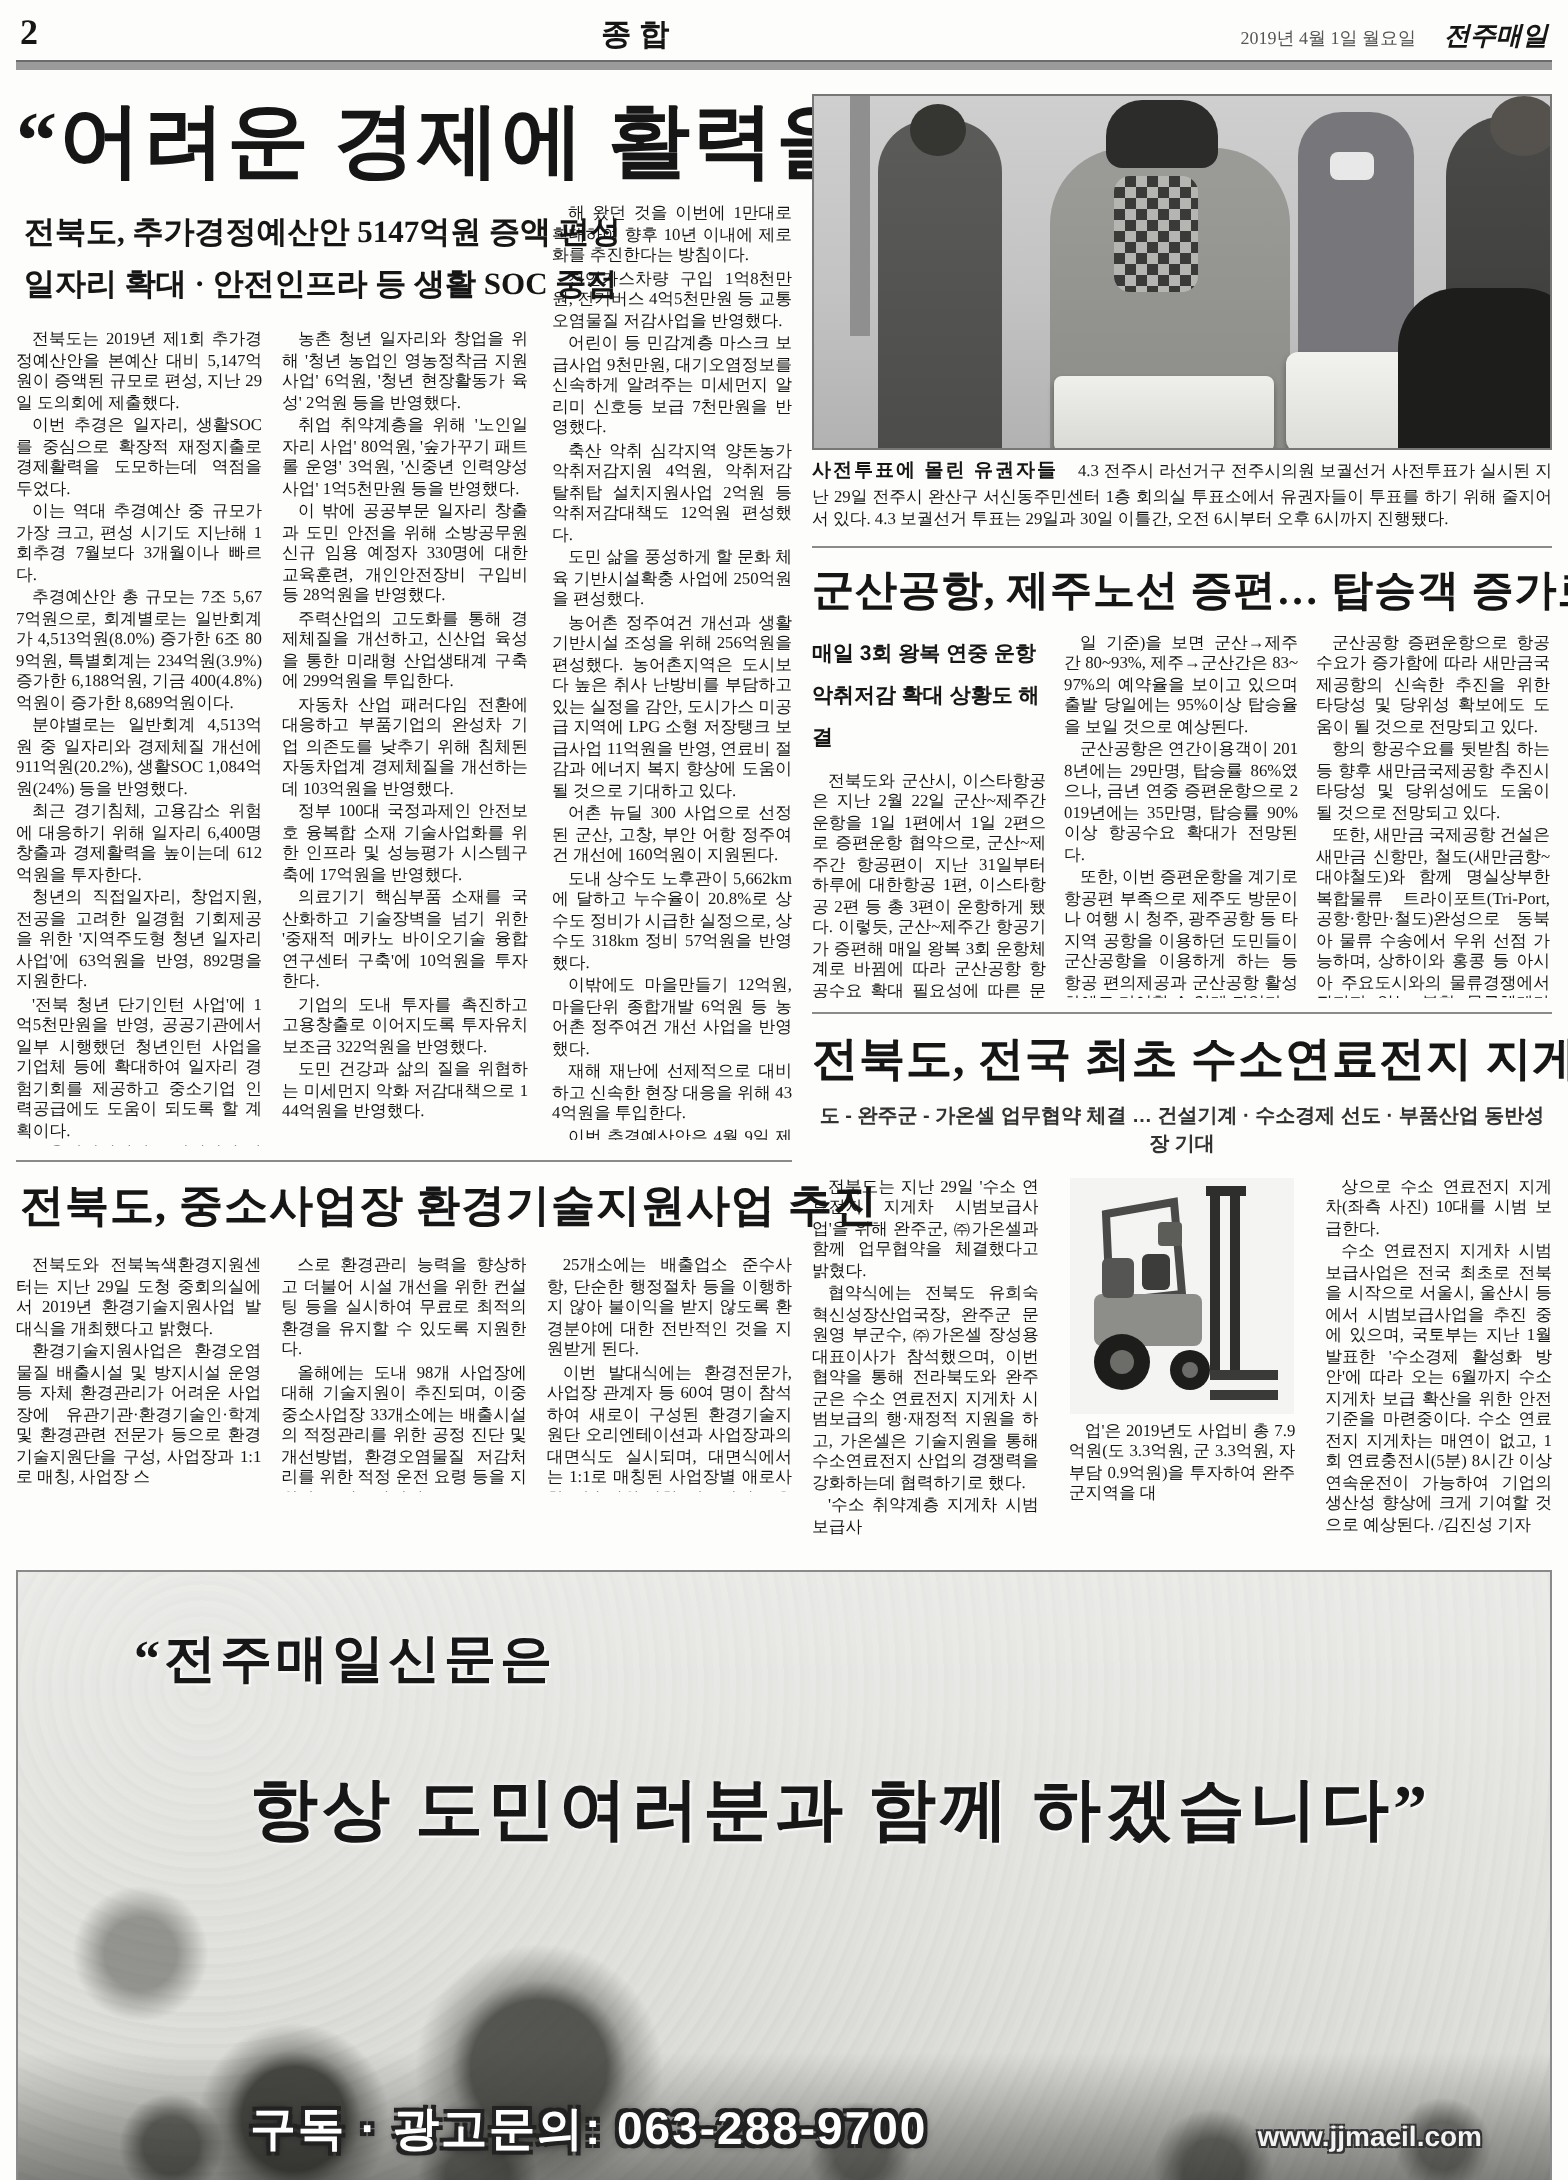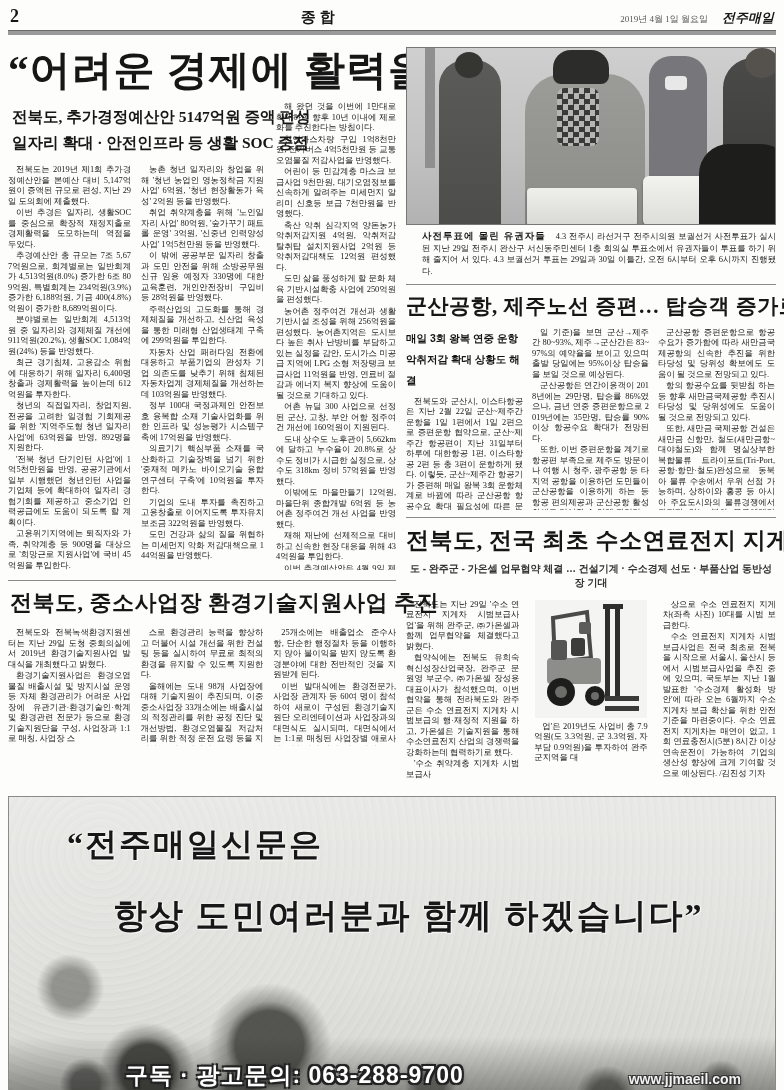--- a/index.html
+++ b/index.html
@@ -50,21 +50,21 @@
   .pv-person-center { left:118px; top:26px; width:120px; height:152px; border-radius:38px 38px 0 0; background:linear-gradient(180deg,#9a9a97 10%,#8b8b88 100%); }
   .pv-hat-center { left:146px; top:2px; width:56px; height:34px; border-radius:18px 18px 8px 8px; background:#2c2c2a; }
   .pv-scarf { left:150px; top:40px; width:42px; height:58px; border-radius:8px; background:repeating-conic-gradient(#3a3a38 0 25%, #b5b5b2 0 50%) 0 0/11px 11px; }
   .pv-person-mask { left:242px; top:8px; width:58px; height:120px; border-radius:22px 22px 0 0; background:#77777b; }
   .pv-mask { left:258px; top:28px; width:22px; height:14px; border-radius:4px; background:#e8e8e8; }
   .pv-person-r1 { left:316px; top:10px; width:84px; height:140px; border-radius:30px 30px 0 0; background:linear-gradient(180deg,#4a4a48,#3c3c3a); }
   .pv-head-r1 { left:338px; top:0px; width:34px; height:30px; border-radius:50%; background:#55524e; }
   .pv-person-back2 { left:292px; top:96px; width:92px; height:82px; border-radius:30px 30px 0 0; background:#1d1d1c; }
   .pv-machine1 { left:120px; top:140px; width:110px; height:38px; background:linear-gradient(180deg,#efefec,#d8d8d4); border-radius:4px; box-shadow:0 2px 3px rgba(0,0,0,.35); }
   .pv-machine2 { left:236px; top:128px; width:88px; height:50px; background:linear-gradient(180deg,#f2f2ef,#dcdcd8); border-radius:6px; box-shadow:0 2px 3px rgba(0,0,0,.35); }
-  .photo-caption { margin-top:5px; font-size:8.4px; line-height:1.35; text-align:justify;margin-left:16px; }
+  .photo-caption { margin-top:5px; font-size:8.4px; line-height:1.35; text-align:justify; }
   .photo-caption b { font-size:9.5px; letter-spacing:1px; margin-right:10px; }
 
   
   .air-headline { font-size:21px; font-weight:bold; letter-spacing:0.5px; margin:3px 0 8px 0; white-space:nowrap; }
   .air-cols { display:flex; gap:9px; }
   .air-cols .col { width:117px; height:182px; }
   .air-subhead { font-family:"Liberation Sans",sans-serif; font-size:10.5px; font-weight:bold; line-height:2.0; margin-bottom:6px; }
 
   
   .hyd-box { margin-top:4px; }
@@ -86,23 +86,23 @@
       linear-gradient(180deg,#dededb 0%,#cfcfcb 60%,#bdbdb9 100%);
     background-blend-mode:normal,normal,normal,soft-light,normal; }
   .ad::after { content:""; position:absolute; left:0; right:0; bottom:0; height:78px;
     background:
       radial-gradient(circle at 10% 60%, rgba(20,20,18,.55) 0 14px, transparent 26px),
       radial-gradient(circle at 30% 80%, rgba(20,20,18,.5) 0 16px, transparent 30px),
       radial-gradient(circle at 55% 65%, rgba(20,20,18,.45) 0 13px, transparent 26px),
       radial-gradient(circle at 78% 75%, rgba(20,20,18,.5) 0 15px, transparent 30px),
       radial-gradient(circle at 93% 60%, rgba(20,20,18,.45) 0 12px, transparent 24px),
       linear-gradient(180deg, transparent 0%, rgba(40,40,36,.35) 55%, rgba(25,25,22,.55) 100%); }
-  .ad-quote1 { position:absolute; top:26px; left:58px; font-size:32px; font-weight:bold; color:#171717; letter-spacing:2px;
+  .ad-quote1 { position:absolute; top:26px; left:58px; font-size:26px; font-weight:bold; color:#171717; letter-spacing:2px;
     text-shadow:0 0 3px rgba(255,255,255,.9), 1px 1px 0 rgba(255,255,255,.7); }
-  .ad-quote2 { position:absolute; top:96px; left:104px; font-size:34px; font-weight:bold; color:#171717; letter-spacing:2px;
+  .ad-quote2 { position:absolute; top:96px; left:116px; font-size:34px; font-weight:bold; color:#171717; letter-spacing:2px;
     text-shadow:0 0 3px rgba(255,255,255,.9), 1px 1px 0 rgba(255,255,255,.7); }
   .ad-contact { position:absolute; bottom:24px; left:116px; font-family:"Liberation Sans",sans-serif; font-size:23px; font-weight:bold; color:#fff; letter-spacing:1px; z-index:2;
     text-shadow:-2px -2px 0 #222,2px -2px 0 #222,-2px 2px 0 #222,2px 2px 0 #222,0 0 4px #000; }
   .ad-site { position:absolute; bottom:28px; right:34px; font-family:"Liberation Sans",sans-serif; font-size:14px; font-weight:bold; color:#f2f2f2; z-index:2;
     text-shadow:-1px -1px 0 #333,1px -1px 0 #333,-1px 1px 0 #333,1px 1px 0 #333; }
 </style>
 </head>
 <body>
 
 <div class="page">
@@ -124,20 +124,21 @@
       <div class="budget-top">
         <div class="budget-lead">
           <div class="budget-subhead">
             <div>전북도, 추가경정예산안 5147억원 증액 편성</div>
             <div>일자리 확대 · 안전인프라 등 생활 SOC 중점</div>
           </div>
           <div class="twocol">
             <div class="col">
                 <p>전북도는 2019년 제1회 추가경정예산안을 본예산 대비 5,147억원이 증액된 규모로 편성, 지난 29일 도의회에 제출했다.</p>
                 <p>이번 추경은 일자리, 생활SOC를 중심으로 확장적 재정지출로 경제활력을 도모하는데 역점을 두었다.</p>
+                <p>이는 역대 추경예산 중 규모가 가장 크고, 편성 시기도 지난해 1회추경 7월보다 3개월이나 빠르다.</p>
                 <p>추경예산안 총 규모는 7조 5,677억원으로, 회계별로는 일반회계가 4,513억원(8.0%) 증가한 6조 809억원, 특별회계는 234억원(3.9%) 증가한 6,188억원, 기금 400(4.8%)억원이 증가한 8,689억원이다.</p>
                 <p>분야별로는 일반회계 4,513억원 중 일자리와 경제체질 개선에 911억원(20.2%), 생활SOC 1,084억원(24%) 등을 반영했다.</p>
                 <p>최근 경기침체, 고용감소 위험에 대응하기 위해 일자리 6,400명 창출과 경제활력을 높이는데 612억원을 투자한다.</p>
                 <p>청년의 직접일자리, 창업지원, 전공을 고려한 일경험 기회제공을 위한 '지역주도형 청년 일자리 사업'에 63억원을 반영, 892명을 지원한다.</p>
                 <p>'전북 청년 단기인턴 사업'에 1억5천만원을 반영, 공공기관에서 일부 시행했던 청년인턴 사업을 기업체 등에 확대하여 일자리 경험기회를 제공하고 중소기업 인력공급에도 도움이 되도록 할 계획이다.</p>
                 <p>고용위기지역에는 퇴직자와 가족, 취약계층 등 900명을 대상으로 '희망근로 지원사업'에 국비 45억원을 투입한다.</p>
               </div>
             <div class="col">
                 <p>농촌 청년 일자리와 창업을 위해 '청년 농업인 영농정착금 지원사업' 6억원, '청년 현장활동가 육성' 2억원 등을 반영했다.</p>
                 <p>취업 취약계층을 위해 '노인일자리 사업' 80억원, '숲가꾸기 패트롤 운영' 3억원, '신중년 인력양성사업' 1억5천만원 등을 반영했다.</p>

